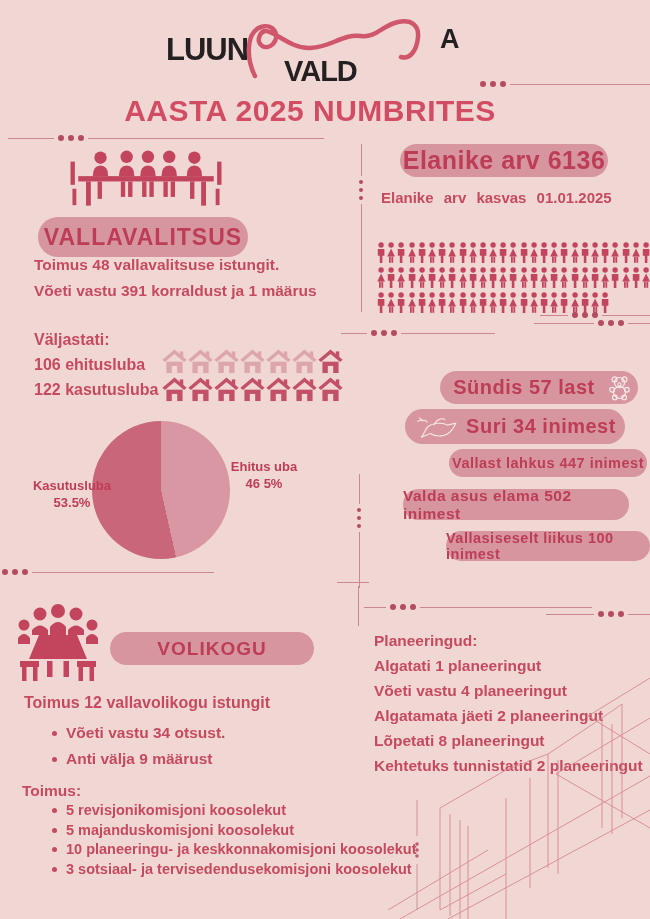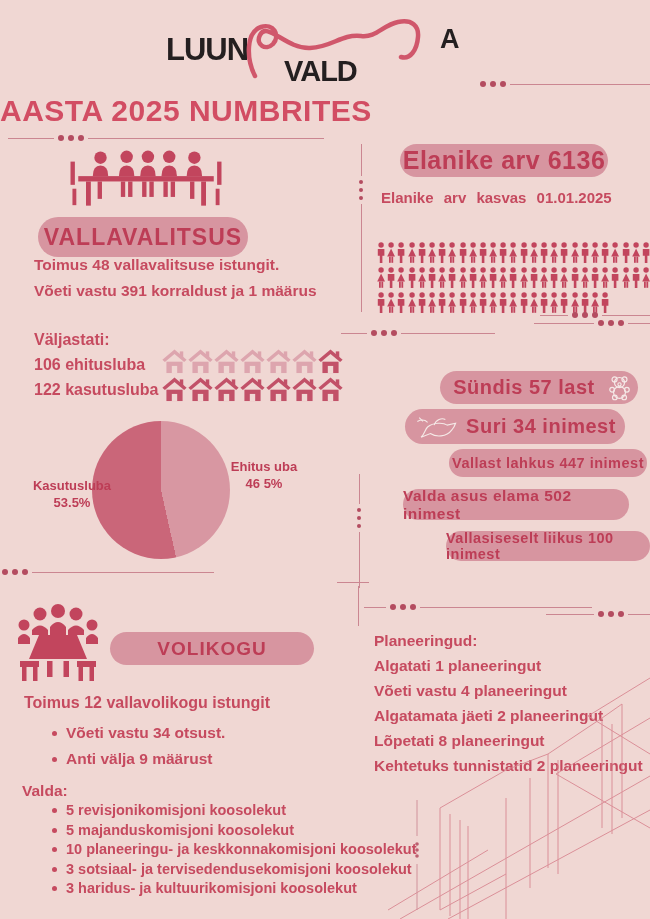--- a/index.html
+++ b/index.html
@@ -66,21 +66,21 @@
              C107,15 126,43 150,42 C173,41 181,28 201,30 C216,32 223,19 238,16
              C252,13 259,20 258,31 C257,44 250,54 241,51"></path>
   </svg>
   <div class="deco" style="left:480px;top:81px;">
     <i class="dot"></i>
       <i class="dot"></i>
       <i class="dot"></i>
       <i class="seg" style="width:142px"></i>
   </div>
 
-  <div class="abs" style="left:0;top:94px;width:620px;text-align:left;font-size:30px;font-weight:bold;
+  <div class="abs" style="left:0;top:94px;width:620px;text-align:center;font-size:30px;font-weight:bold;
               letter-spacing:.5px;color:var(--title)">AASTA 2025 NUMBRITES</div>
 
   <div class="deco" style="left:8px;top:135px;">
     <i class="seg" style="width:46px"></i>
       <i class="dot"></i>
       <i class="dot"></i>
       <i class="dot"></i>
     <i class="seg" style="width:236px"></i>
   </div>
 
@@ -539,41 +539,37 @@
     <li>
         <span class="b"></span>
       <span>Võeti vastu 34 otsust.</span>
       </li>
     <li>
         <span class="b"></span>
       <span>Anti välja 9 määrust</span>
       </li>
   </ul>
 
-  <div class="abs txt" style="left:22px;top:782px;font-size:15.5px;">Valda:</div>
+  <div class="abs txt" style="left:22px;top:782px;font-size:15.5px;">Toimus:</div>
   <ul class="blist abs" style="left:52px;top:801px;font-size:14.5px;line-height:19.5px;">
     <li>
         <span class="b"></span>
       <span>5 revisjonikomisjoni koosolekut</span>
       </li>
     <li>
         <span class="b"></span>
       <span>5 majanduskomisjoni koosolekut</span>
       </li>
     <li>
         <span class="b"></span>
       <span>10 planeeringu- ja keskkonnakomisjoni koosolekut</span>
       </li>
     <li>
         <span class="b"></span>
       <span>3 sotsiaal- ja tervisedendusekomisjoni koosolekut</span>
-      </li>
-    <li>
-        <span class="b"></span>
-      <span>3 haridus- ja kultuurikomisjoni koosolekut</span>
       </li>
   </ul>
 
   <div class="abs" style="left:374px;top:628px;font-size:15.5px;line-height:25px;">
     <div class="txt">Planeeringud:</div>
     <div class="txt">Algatati 1 planeeringut</div>
     <div class="txt">Võeti vastu 4 planeeringut</div>
     <div class="txt">Algatamata jäeti 2 planeeringut</div>
     <div class="txt">Lõpetati 8 planeeringut</div>
     <div class="txt">Kehtetuks tunnistatid 2 planeeringut</div>

